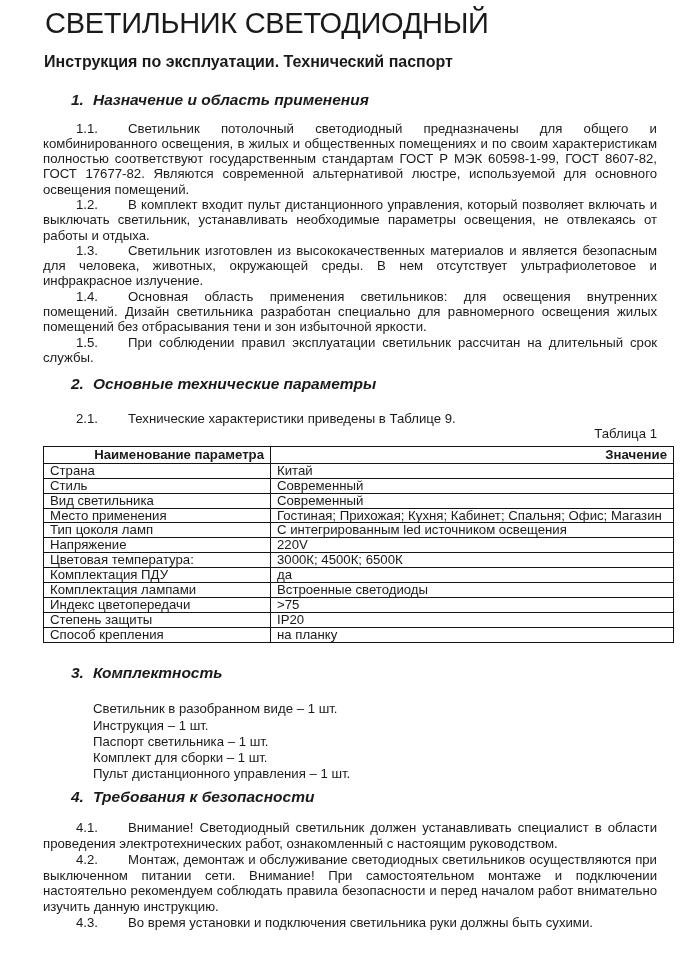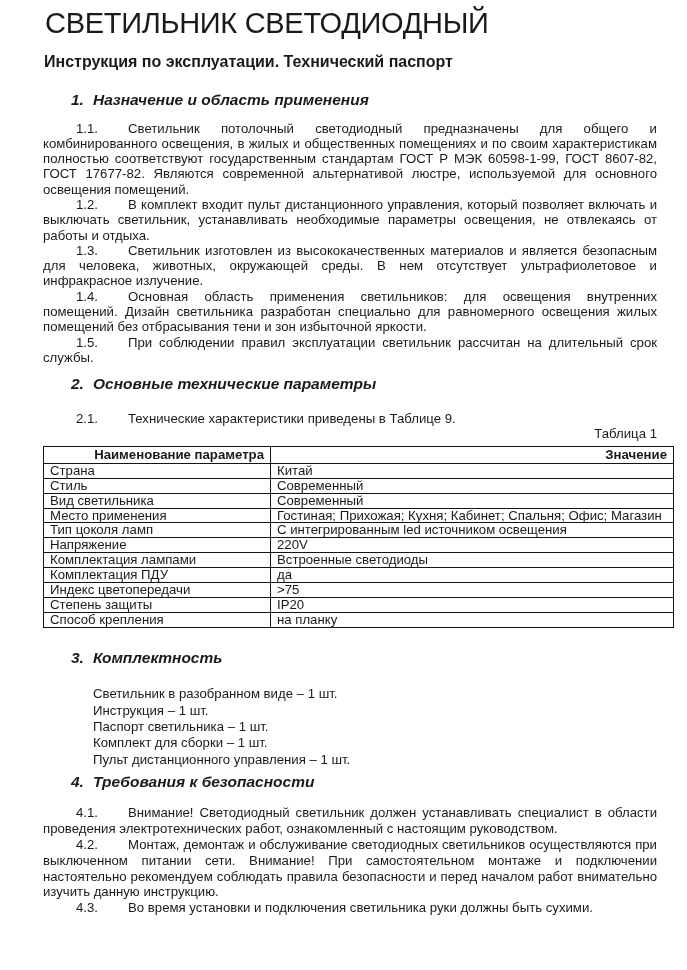--- a/index.html
+++ b/index.html
@@ -143,26 +143,30 @@
         </tr>
       <tr>
           <td>Тип цоколя ламп</td>
           <td>С интегрированным led источником освещения</td>
         </tr>
       <tr>
           <td>Напряжение</td>
           <td>220V</td>
         </tr>
       <tr>
-          <td>Комплектация лампами</td>
-          <td>Встроенные светодиоды</td>
+          <td>Цветовая температура:</td>
+          <td>3000К; 4500К; 6500К</td>
         </tr>
       <tr>
           <td>Комплектация ПДУ</td>
           <td>да</td>
+        </tr>
+      <tr>
+          <td>Комплектация лампами</td>
+          <td>Встроенные светодиоды</td>
         </tr>
       <tr>
           <td>Индекс цветопередачи</td>
           <td>&gt;75</td>
         </tr>
       <tr>
           <td>Степень защиты</td>
           <td>IP20</td>
         </tr>
       <tr>

